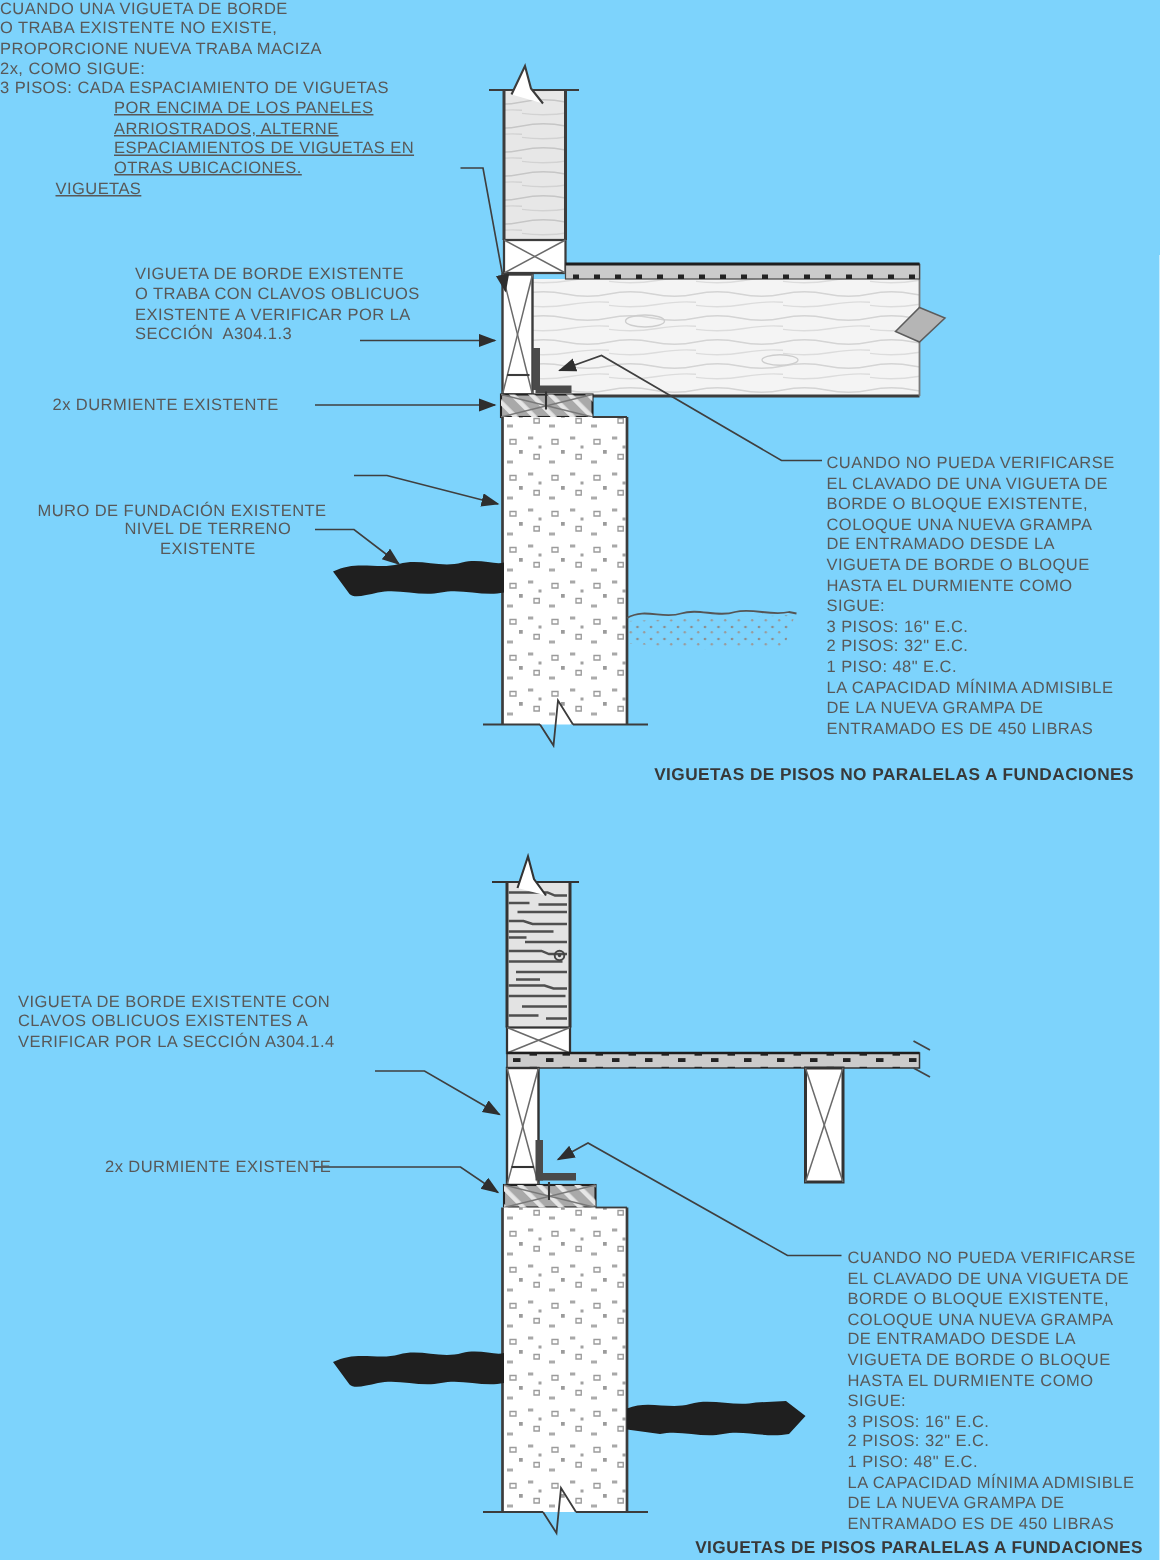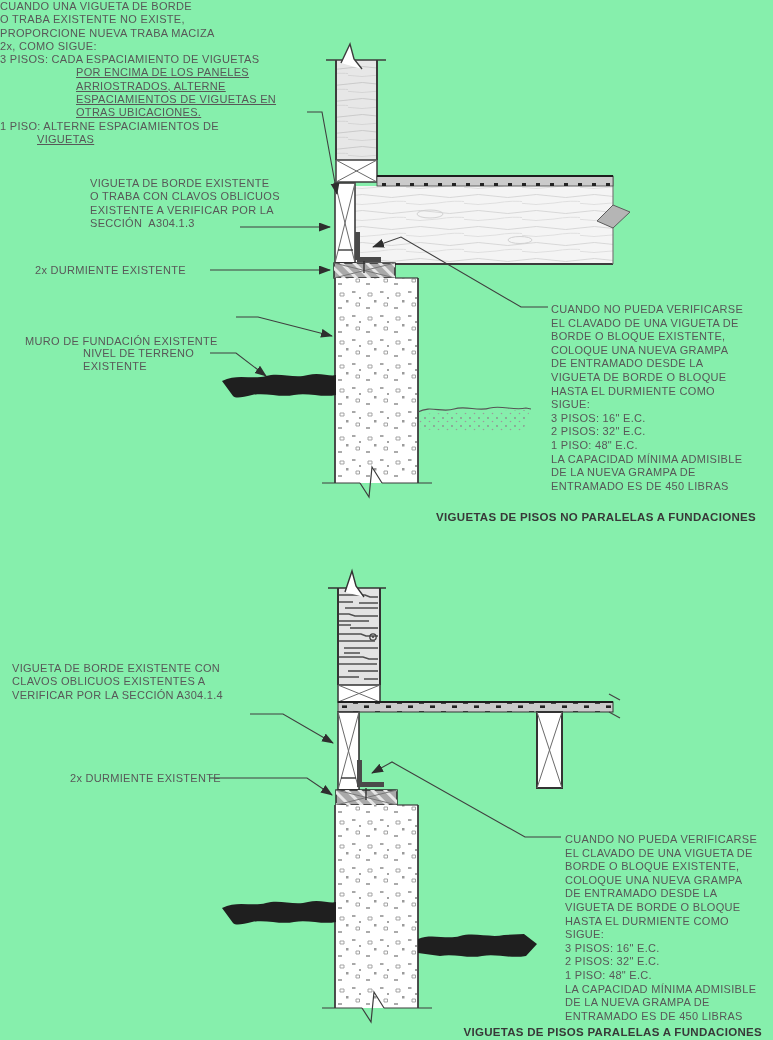--- a/index.html
+++ b/index.html
@@ -1,16 +1,16 @@
 <!DOCTYPE html>
 <html><head>
 <meta charset="utf-8">
 <style>
   html,body{margin:0;padding:0;background:#fff;}
-  #canvas{position:relative;width:773px;height:1040px;background:#86efac;overflow:hidden;
+  #canvas{position:relative;width:773px;height:1040px;background:#7dd3fc;overflow:hidden;
           font-family:"Liberation Sans", sans-serif;}
   #drawing{position:absolute;left:0;top:0;}
   .lbl{position:absolute;color:#585858;font-size:11px;letter-spacing:.3px;}
   .tl{line-height:13.3px;white-space:pre;}
   .tl2{line-height:13.6px;white-space:pre;}
   .ind-a{margin-left:76px;text-decoration:underline;}
   .ind-b{margin-left:37px;text-decoration:underline;}
   .caption{position:absolute;left:0;text-align:right;font-size:11.5px;font-weight:bold;
            color:#383838;letter-spacing:.3px;white-space:nowrap;}
 </style>
@@ -229,36 +229,35 @@
 <div class="lbl" style="left:0;top:1;">
   <div class="tl">CUANDO UNA VIGUETA DE BORDE</div>
   <div class="tl">O TRABA EXISTENTE NO EXISTE,</div>
   <div class="tl">PROPORCIONE NUEVA TRABA MACIZA</div>
   <div class="tl">2x, COMO SIGUE:</div>
   <div class="tl">3 PISOS: CADA ESPACIAMIENTO DE VIGUETAS</div>
   <div class="tl ind-a">POR ENCIMA DE LOS PANELES</div>
   <div class="tl ind-a">ARRIOSTRADOS, ALTERNE</div>
   <div class="tl ind-a">ESPACIAMIENTOS DE VIGUETAS EN</div>
   <div class="tl ind-a">OTRAS UBICACIONES.</div>
-  <div class="tl">1 PISO: ALTERNE ESPACIAMIENTOS DE</div>
   <div class="tl ind-b">VIGUETAS</div>
 </div>
 
 <div class="lbl" style="left:90px;top:177px;">
   <div class="tl">VIGUETA DE BORDE EXISTENTE</div>
   <div class="tl">O TRABA CON CLAVOS OBLICUOS</div>
   <div class="tl">EXISTENTE A VERIFICAR POR LA</div>
   <div class="tl">SECCIÓN  A304.1.3</div>
 </div>
 
 <div class="lbl tl" style="left:35px;top:264px;">2x DURMIENTE EXISTENTE</div>
 
 <div class="lbl tl" style="left:25px;top:311px;margin-top:24px;">MURO DE FUNDACIÓN EXISTENTE</div>
 
-<div class="lbl" style="left:83px;top:347px;">
+<div class="lbl" style="left:83px;top:347px;text-align:center;">
   <div class="tl">NIVEL DE TERRENO</div>
   <div class="tl">EXISTENTE</div>
 </div>
 
 <div class="lbl" style="left:551px;top:303px;">
   <div class="tl2">CUANDO NO PUEDA VERIFICARSE</div>
   <div class="tl2">EL CLAVADO DE UNA VIGUETA DE</div>
   <div class="tl2">BORDE O BLOQUE EXISTENTE,</div>
   <div class="tl2">COLOQUE UNA NUEVA GRAMPA</div>
   <div class="tl2">DE ENTRAMADO DESDE LA</div>

